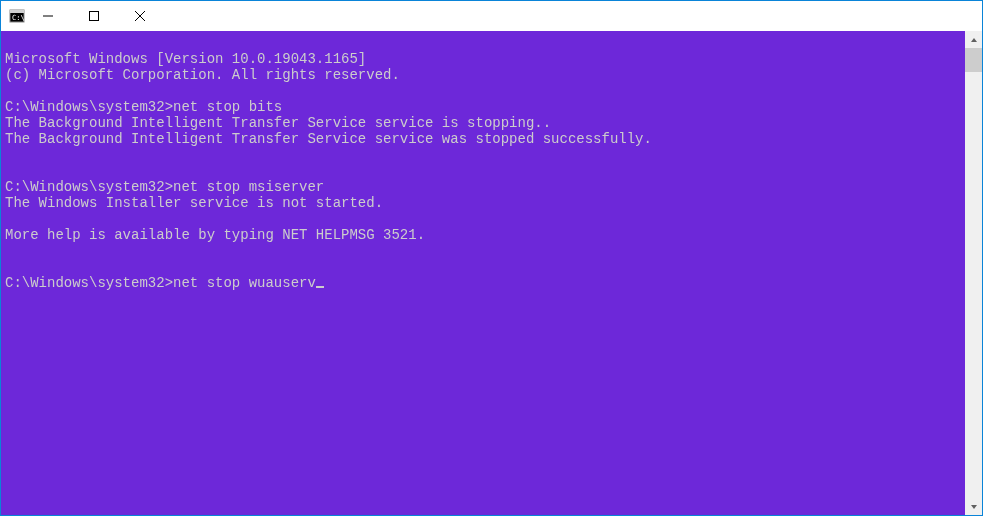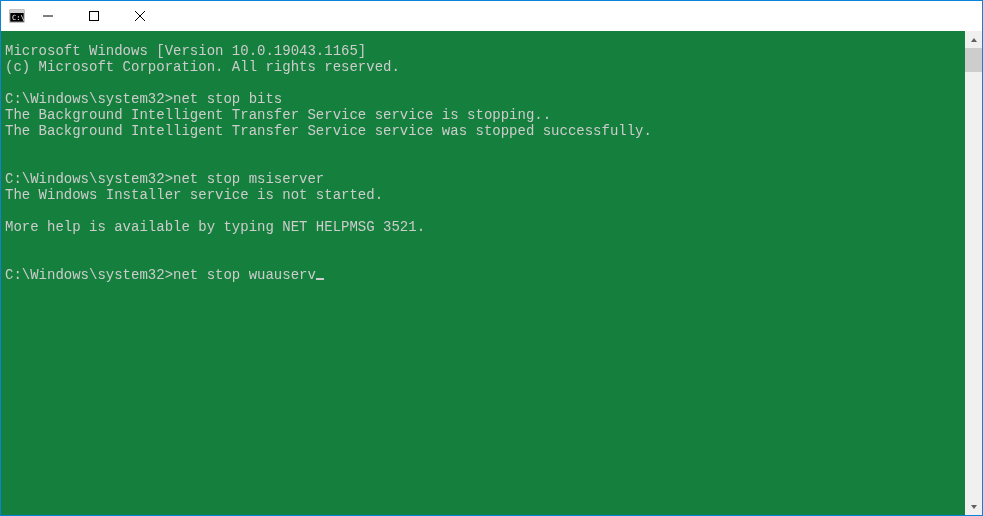--- a/index.html
+++ b/index.html
@@ -55,26 +55,26 @@
   }
   .win-btn svg { stroke: #000; }
   .console-wrap {
     flex: 1;
     background: #000;
     display: flex;
     position: relative;
   }
   .console {
     flex: 1;
-    background: #15803d;
+    background: #6d28d9;
     color: #cccccc;
     font-family: Consolas, "Courier New", monospace;
     font-size: 14px;
     line-height: 16px;
-    padding: 12px 4px;
+    padding: 20px 4px;
     white-space: pre;
     overflow: hidden;
   }
   .console .line { white-space: pre; }
   .prompt-text, .cmd-text { display: inline; }
   .cursor {
     display: inline-block;
     width: 8px;
     height: 2px;
     background: #cccccc;

